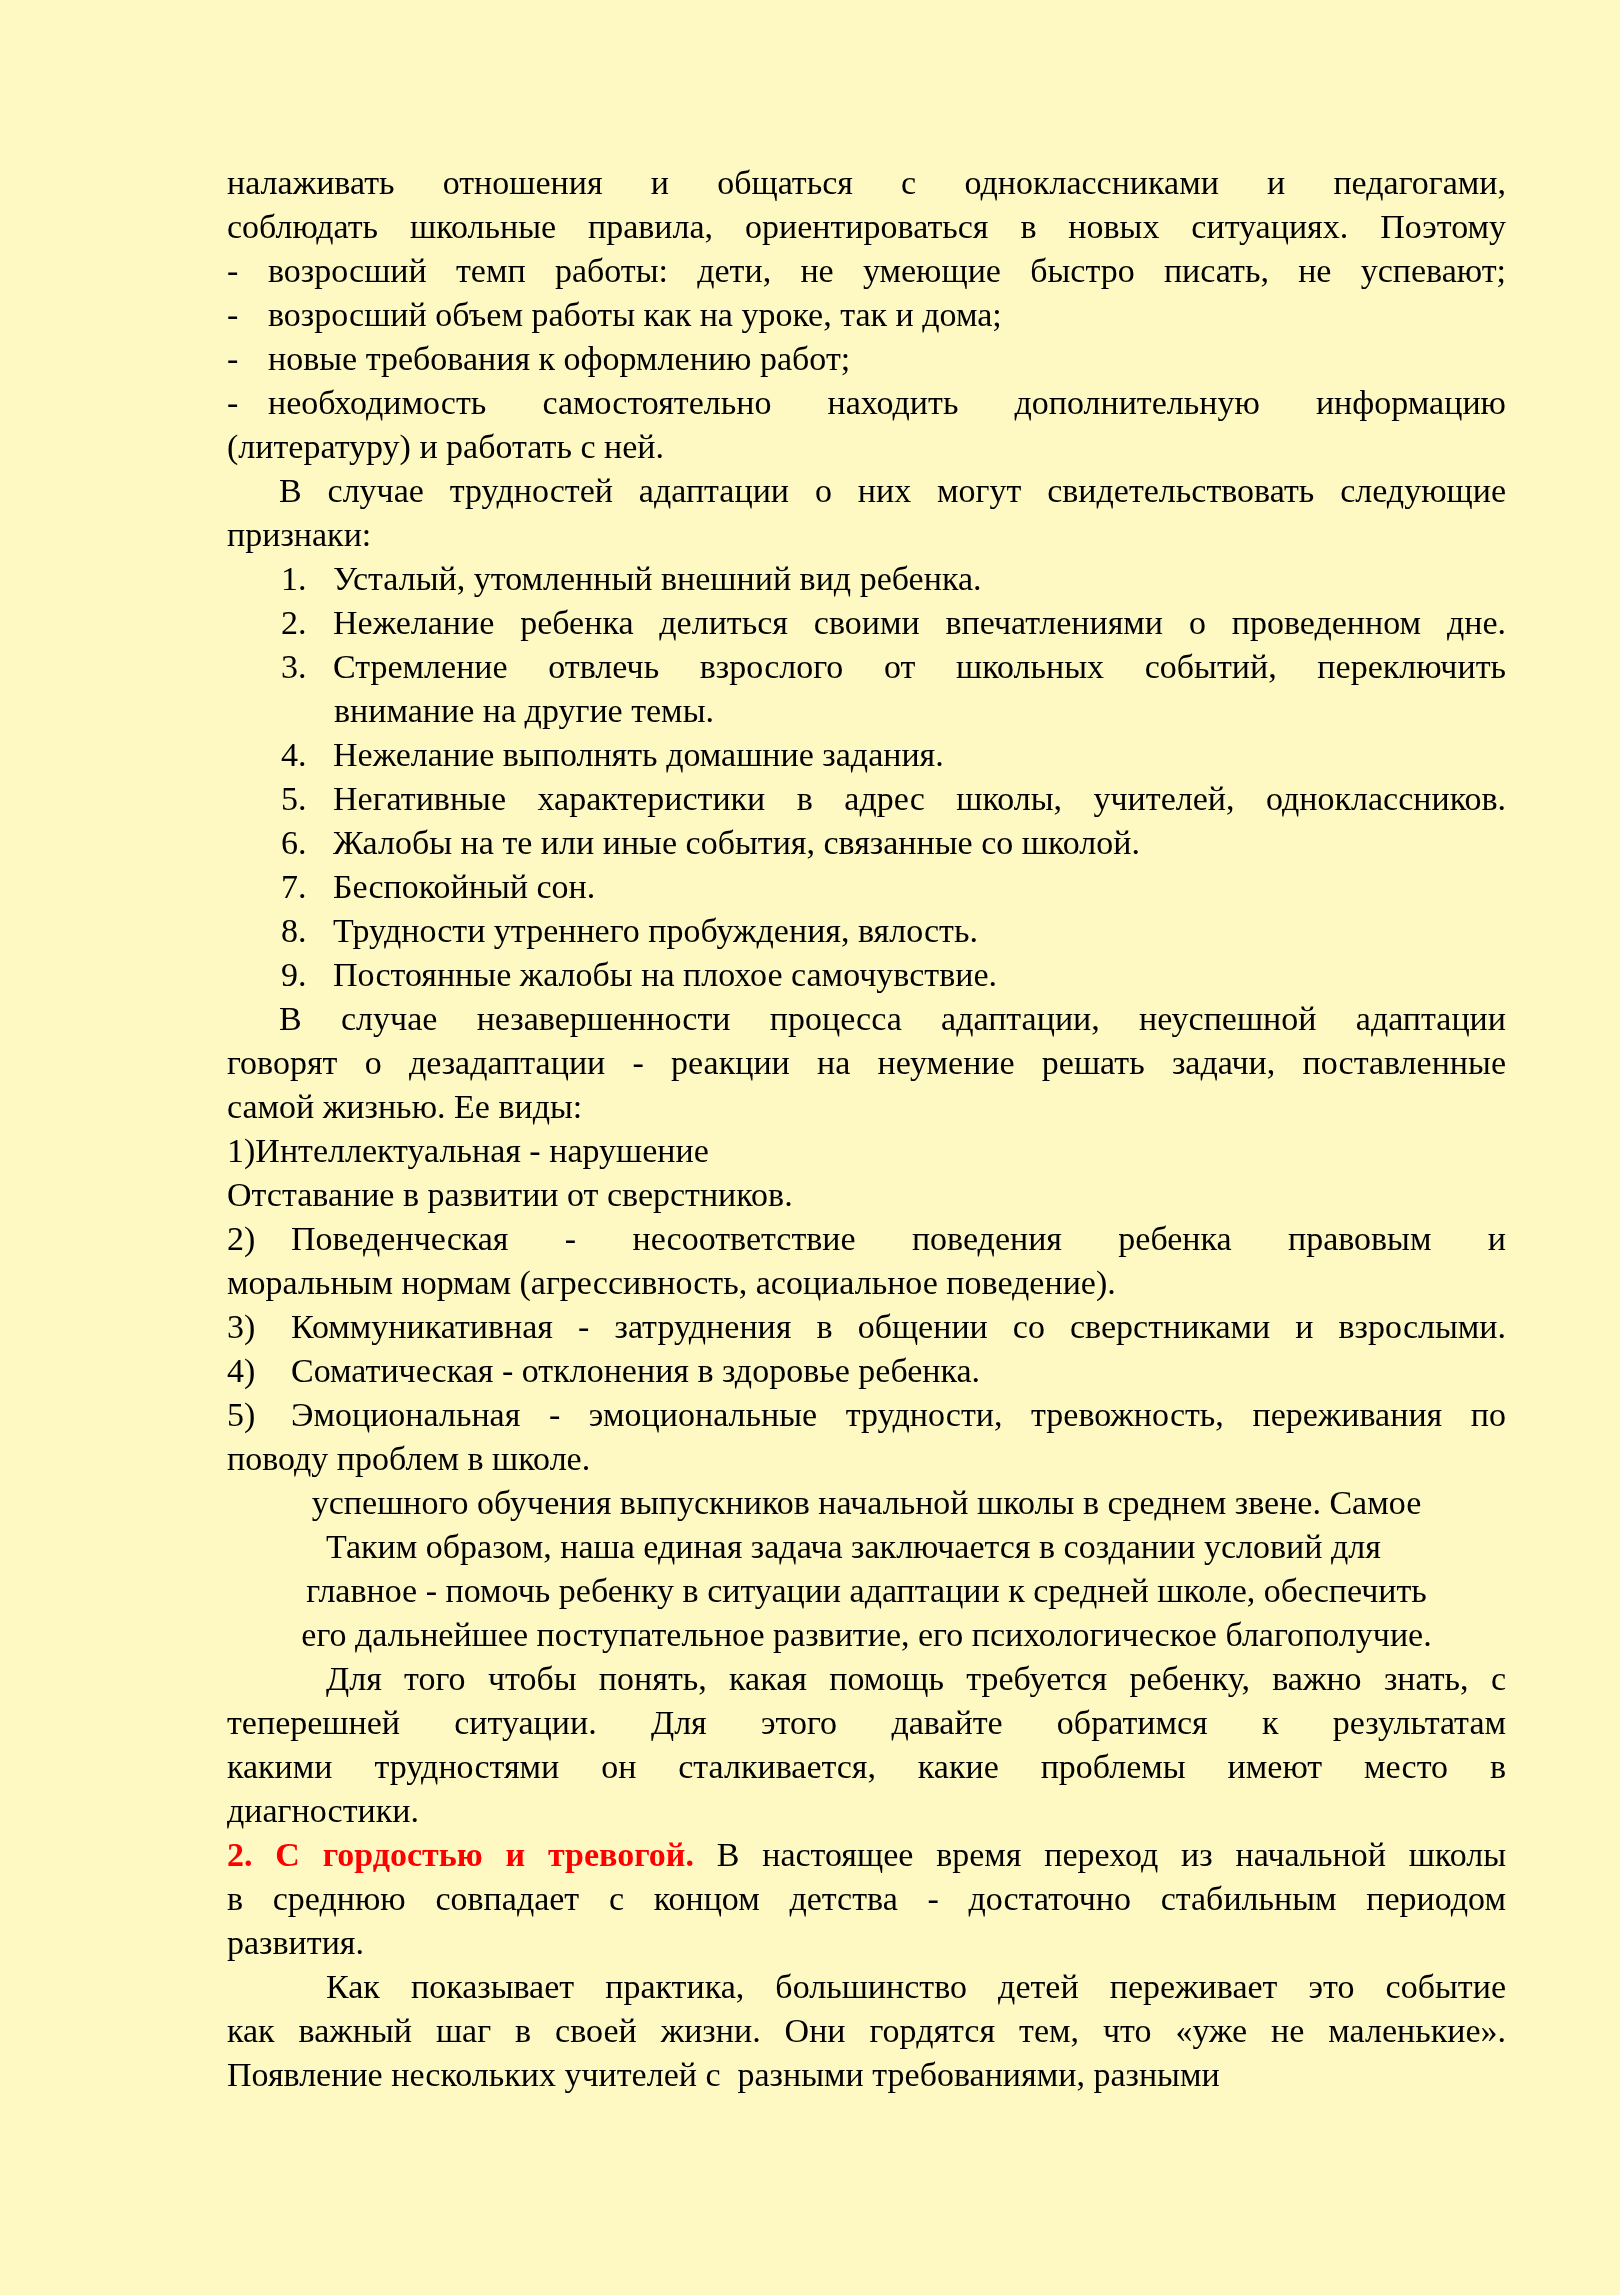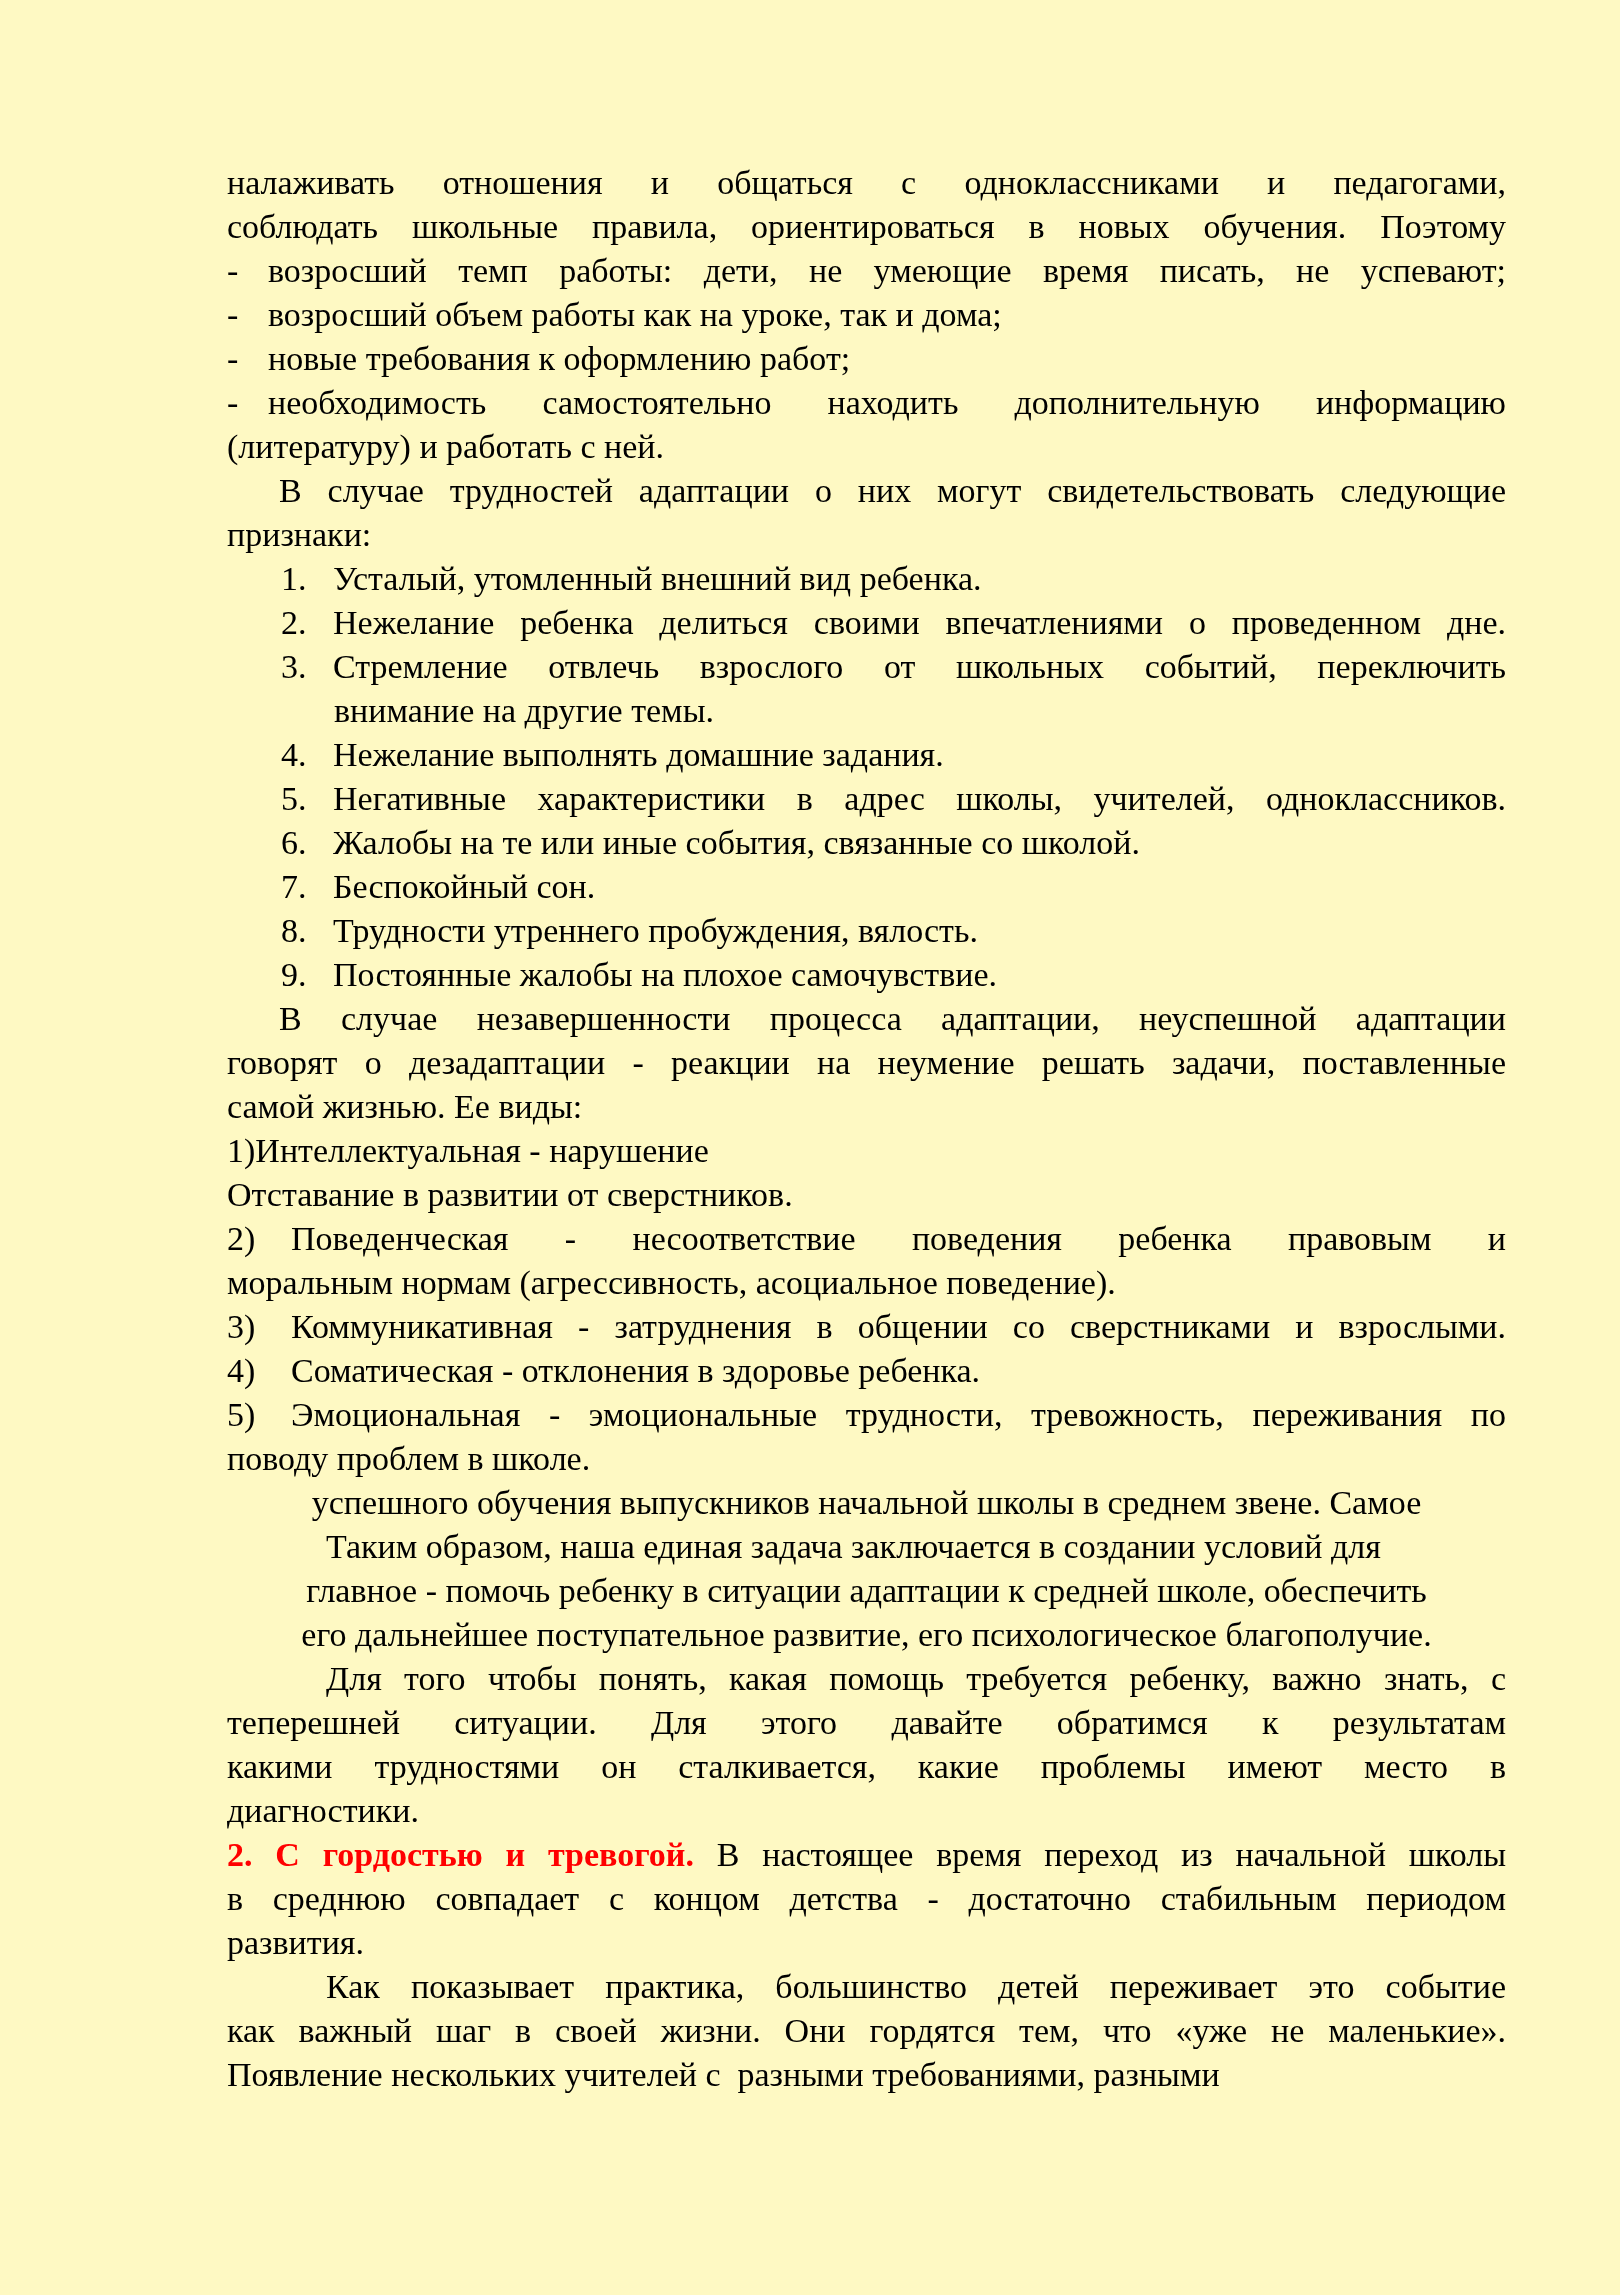--- a/index.html
+++ b/index.html
@@ -40,22 +40,22 @@
   .sb { display: flex; justify-content: space-between; }
   .sb .grp { display: inline-block; }
   .red { color: #ff0000; font-weight: bold; }
 </style>
 </head>
 <body>
 
 <div class="page">
   <div class="content" id="doc">
       <div class="ln al-j"><span>налаживать отношения и общаться с одноклассниками и педагогами,</span></div>
-      <div class="ln al-j"><span>соблюдать школьные правила, ориентироваться в новых обучения. Поэтому</span></div>
-      <div class="ln dash al-j"><span class="m">-</span><span>возросший темп работы: дети, не умеющие время писать, не успевают;</span></div>
+      <div class="ln al-j"><span>соблюдать школьные правила, ориентироваться в новых ситуациях. Поэтому</span></div>
+      <div class="ln dash al-j"><span class="m">-</span><span>возросший темп работы: дети, не умеющие быстро писать, не успевают;</span></div>
       <div class="ln dash al-l"><span class="m">-</span><span>возросший объем работы как на уроке, так и дома;</span></div>
       <div class="ln dash al-l"><span class="m">-</span><span>новые требования к оформлению работ;</span></div>
       <div class="ln dash al-j"><span class="m">-</span><span>необходимость самостоятельно находить дополнительную информацию</span></div>
       <div class="ln al-l"><span>(литературу) и работать с ней.</span></div>
       <div class="ln i1 al-j"><span>В случае трудностей адаптации о них могут свидетельствовать следующие</span></div>
       <div class="ln al-l"><span>признаки:</span></div>
       <div class="ln num al-l"><span class="m">1.</span><span>Усталый, утомленный внешний вид ребенка.</span></div>
       <div class="ln num al-j"><span class="m">2.</span><span>Нежелание ребенка делиться своими впечатлениями о проведенном дне.</span></div>
       <div class="ln num al-j"><span class="m">3.</span><span>Стремление отвлечь взрослого от школьных событий, переключить</span></div>
       <div class="ln numcont al-l"><span>внимание на другие темы.</span></div>

